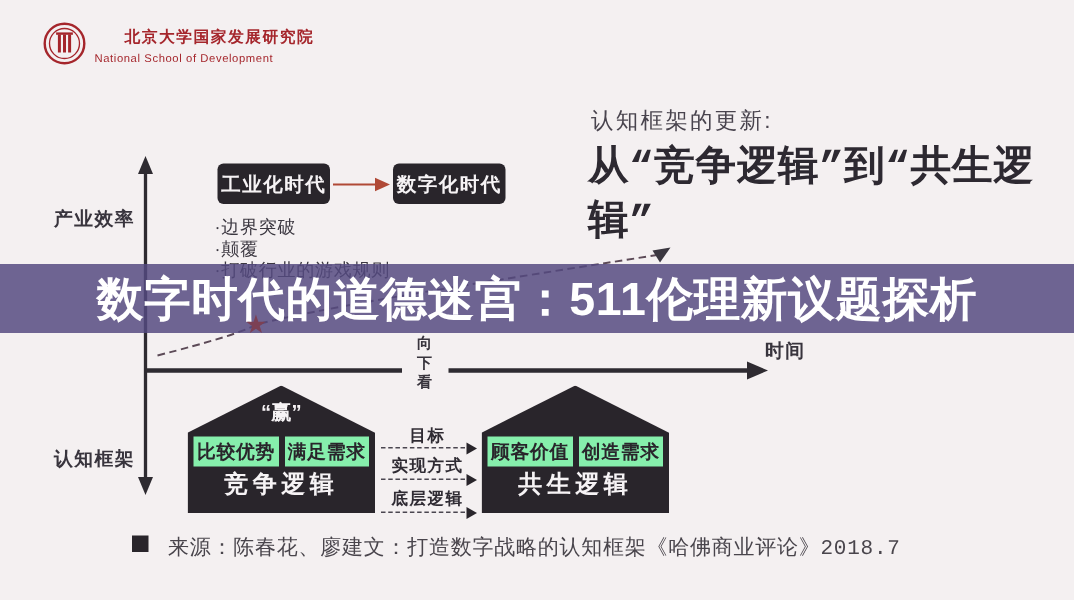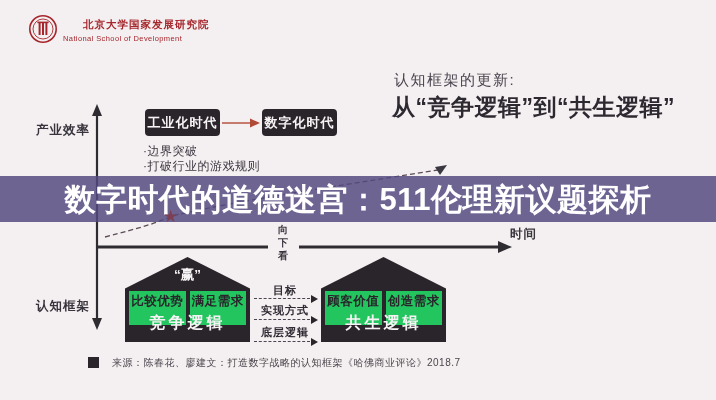--- a/index.html
+++ b/index.html
@@ -16,55 +16,55 @@
   .axis-label{color:#38343d;font-size:12.5px;font-weight:bold;letter-spacing:1px;}
 
   
   .era-box{background:#29252b;color:#f6f3f5;font-size:13px;font-weight:bold;
            border-radius:4px;display:flex;align-items:center;justify-content:center;
            letter-spacing:1px;width:75px;height:27px;}
   .bullets{color:#3b3740;font-size:12px;line-height:14.5px;letter-spacing:0.5px;}
 
   
   .heading-small{color:#49444e;font-size:15px;letter-spacing:1.5px;}
-  .heading-big{color:#2d2931;font-size:23px;font-weight:bold;
-               font-family:Liberation Sans, sans-serif;letter-spacing:0.5px;}
+  .heading-big{color:#2d2931;font-size:27px;font-weight:bold;
+               font-family:Liberation Mono, monospace;letter-spacing:0.5px;}
 
   
   .banner{left:0;top:176px;width:716px;height:46px;background:rgba(84,73,128,0.84);z-index:3;}
   .banner-text{position:absolute;left:0;right:0;top:0;height:46px;line-height:47px;
                text-align:center;color:#ffffff;font-size:31px;font-weight:900;
                letter-spacing:0.5px;z-index:4;}
   .star{z-index:5;color:#7c4054;font-size:17px;line-height:17px;}
 
   
   .vertical-text{width:14px;font-size:10px;line-height:13px;color:#38343d;
                  word-break:break-all;text-align:center;font-weight:bold;}
 
   
   .house{width:125px;height:85px;background:#29252b;
          clip-path:polygon(50% 0%,100% 37%,100% 100%,0% 100%,0% 37%);}
   .roof-label{position:absolute;left:0;right:0;text-align:center;color:#f6f3f5;font-weight:bold;}
   .cells{position:absolute;left:4px;right:4px;top:34px;display:flex;gap:4px;}
-  .cell{flex:1;height:34px;background:#22c55e;color:#29252b;font-size:12.5px;font-weight:bold;
+  .cell{flex:1;height:20px;background:#86efac;color:#29252b;font-size:12.5px;font-weight:bold;
         line-height:20px;text-align:center;letter-spacing:0.5px;}
   .base-label{position:absolute;left:0;right:0;bottom:8px;text-align:center;color:#f6f3f5;
               font-size:16px;font-weight:bold;letter-spacing:3px;}
 
   
   .bridge-label{position:absolute;left:0;right:0;text-align:center;color:#2f2b33;
                 font-size:11px;font-weight:bold;letter-spacing:1px;}
   .bridge-arrow{position:absolute;left:2px;width:56px;border-top:1.5px dashed #4a4650;}
   .bridge-arrow:after{content:"";position:absolute;right:-8px;top:-4.5px;width:0;height:0;
                 border-left:7px solid #29252b;border-top:4px solid transparent;
                 border-bottom:4px solid transparent;}
 
   
   .source-square{width:11px;height:11px;background:#29252b;}
-  .source-text{color:#49454c;font-size:10px;letter-spacing:0.5px;}
+  .source-text{color:#49454c;font-size:14px;letter-spacing:0.5px;font-family:Liberation Mono, monospace;}
 </style>
 </head>
 <body>
 
 <div class="stage">
 
   <svg class="svg-layer" viewBox="0 0 716 400">
 
     <line x1="97" y1="113" x2="97" y2="321" stroke="#2e2b31" stroke-width="2.2"></line>
     <polygon points="97,104 92,116 102,116" fill="#2e2b31"></polygon>
@@ -87,29 +87,30 @@
     <rect x="10.6" y="9" width="2" height="12" fill="#a5262c"></rect>
     <rect x="14" y="9" width="2" height="12" fill="#a5262c"></rect>
     <rect x="17.4" y="9" width="2" height="12" fill="#a5262c"></rect>
     <rect x="9.4" y="7.6" width="11.2" height="1.6" fill="#a5262c"></rect>
   </svg>
   <div class="abs" style="left:63px;top:18px;">
     <div class="logo-cn">北京大学国家发展研究院</div>
     <div class="logo-en">National School of Development</div>
   </div>
 
-  <div class="abs axis-label" style="left:36px;top:122px;font-family:Liberation Mono, monospace;">产业效率</div>
+  <div class="abs axis-label" style="left:36px;top:138px;font-family:Liberation Mono, monospace;">产业效率</div>
   <div class="abs axis-label" style="left:36px;top:298px;">认知框架</div>
   <div class="abs axis-label" style="left:510px;top:226px;">时间</div>
   <div class="abs vertical-text" style="left:276px;top:223px;">向下看</div>
 
   <div class="abs era-box" style="left:145px;top:109px;">工业化时代</div>
   <div class="abs era-box" style="left:262px;top:109px;">数字化时代</div>
   <div class="abs bullets" style="left:143px;top:144px;">
     <div>·边界突破</div>
+    <div>·颠覆</div>
     <div>·打破行业的游戏规则</div>
   </div>
 
   <div class="abs heading-small" style="left:394px;top:71px;">认知框架的更新:</div>
   <div class="abs heading-big" style="left:392px;top:92px;">从“竞争逻辑”到“共生逻辑”</div>
 
   <div class="abs banner"></div>
   <div class="abs banner-text" style="top:176px;">数字时代的道德迷宫：511伦理新议题探析</div>
   <div class="abs star" style="left:163px;top:208px;">★</div>
 

